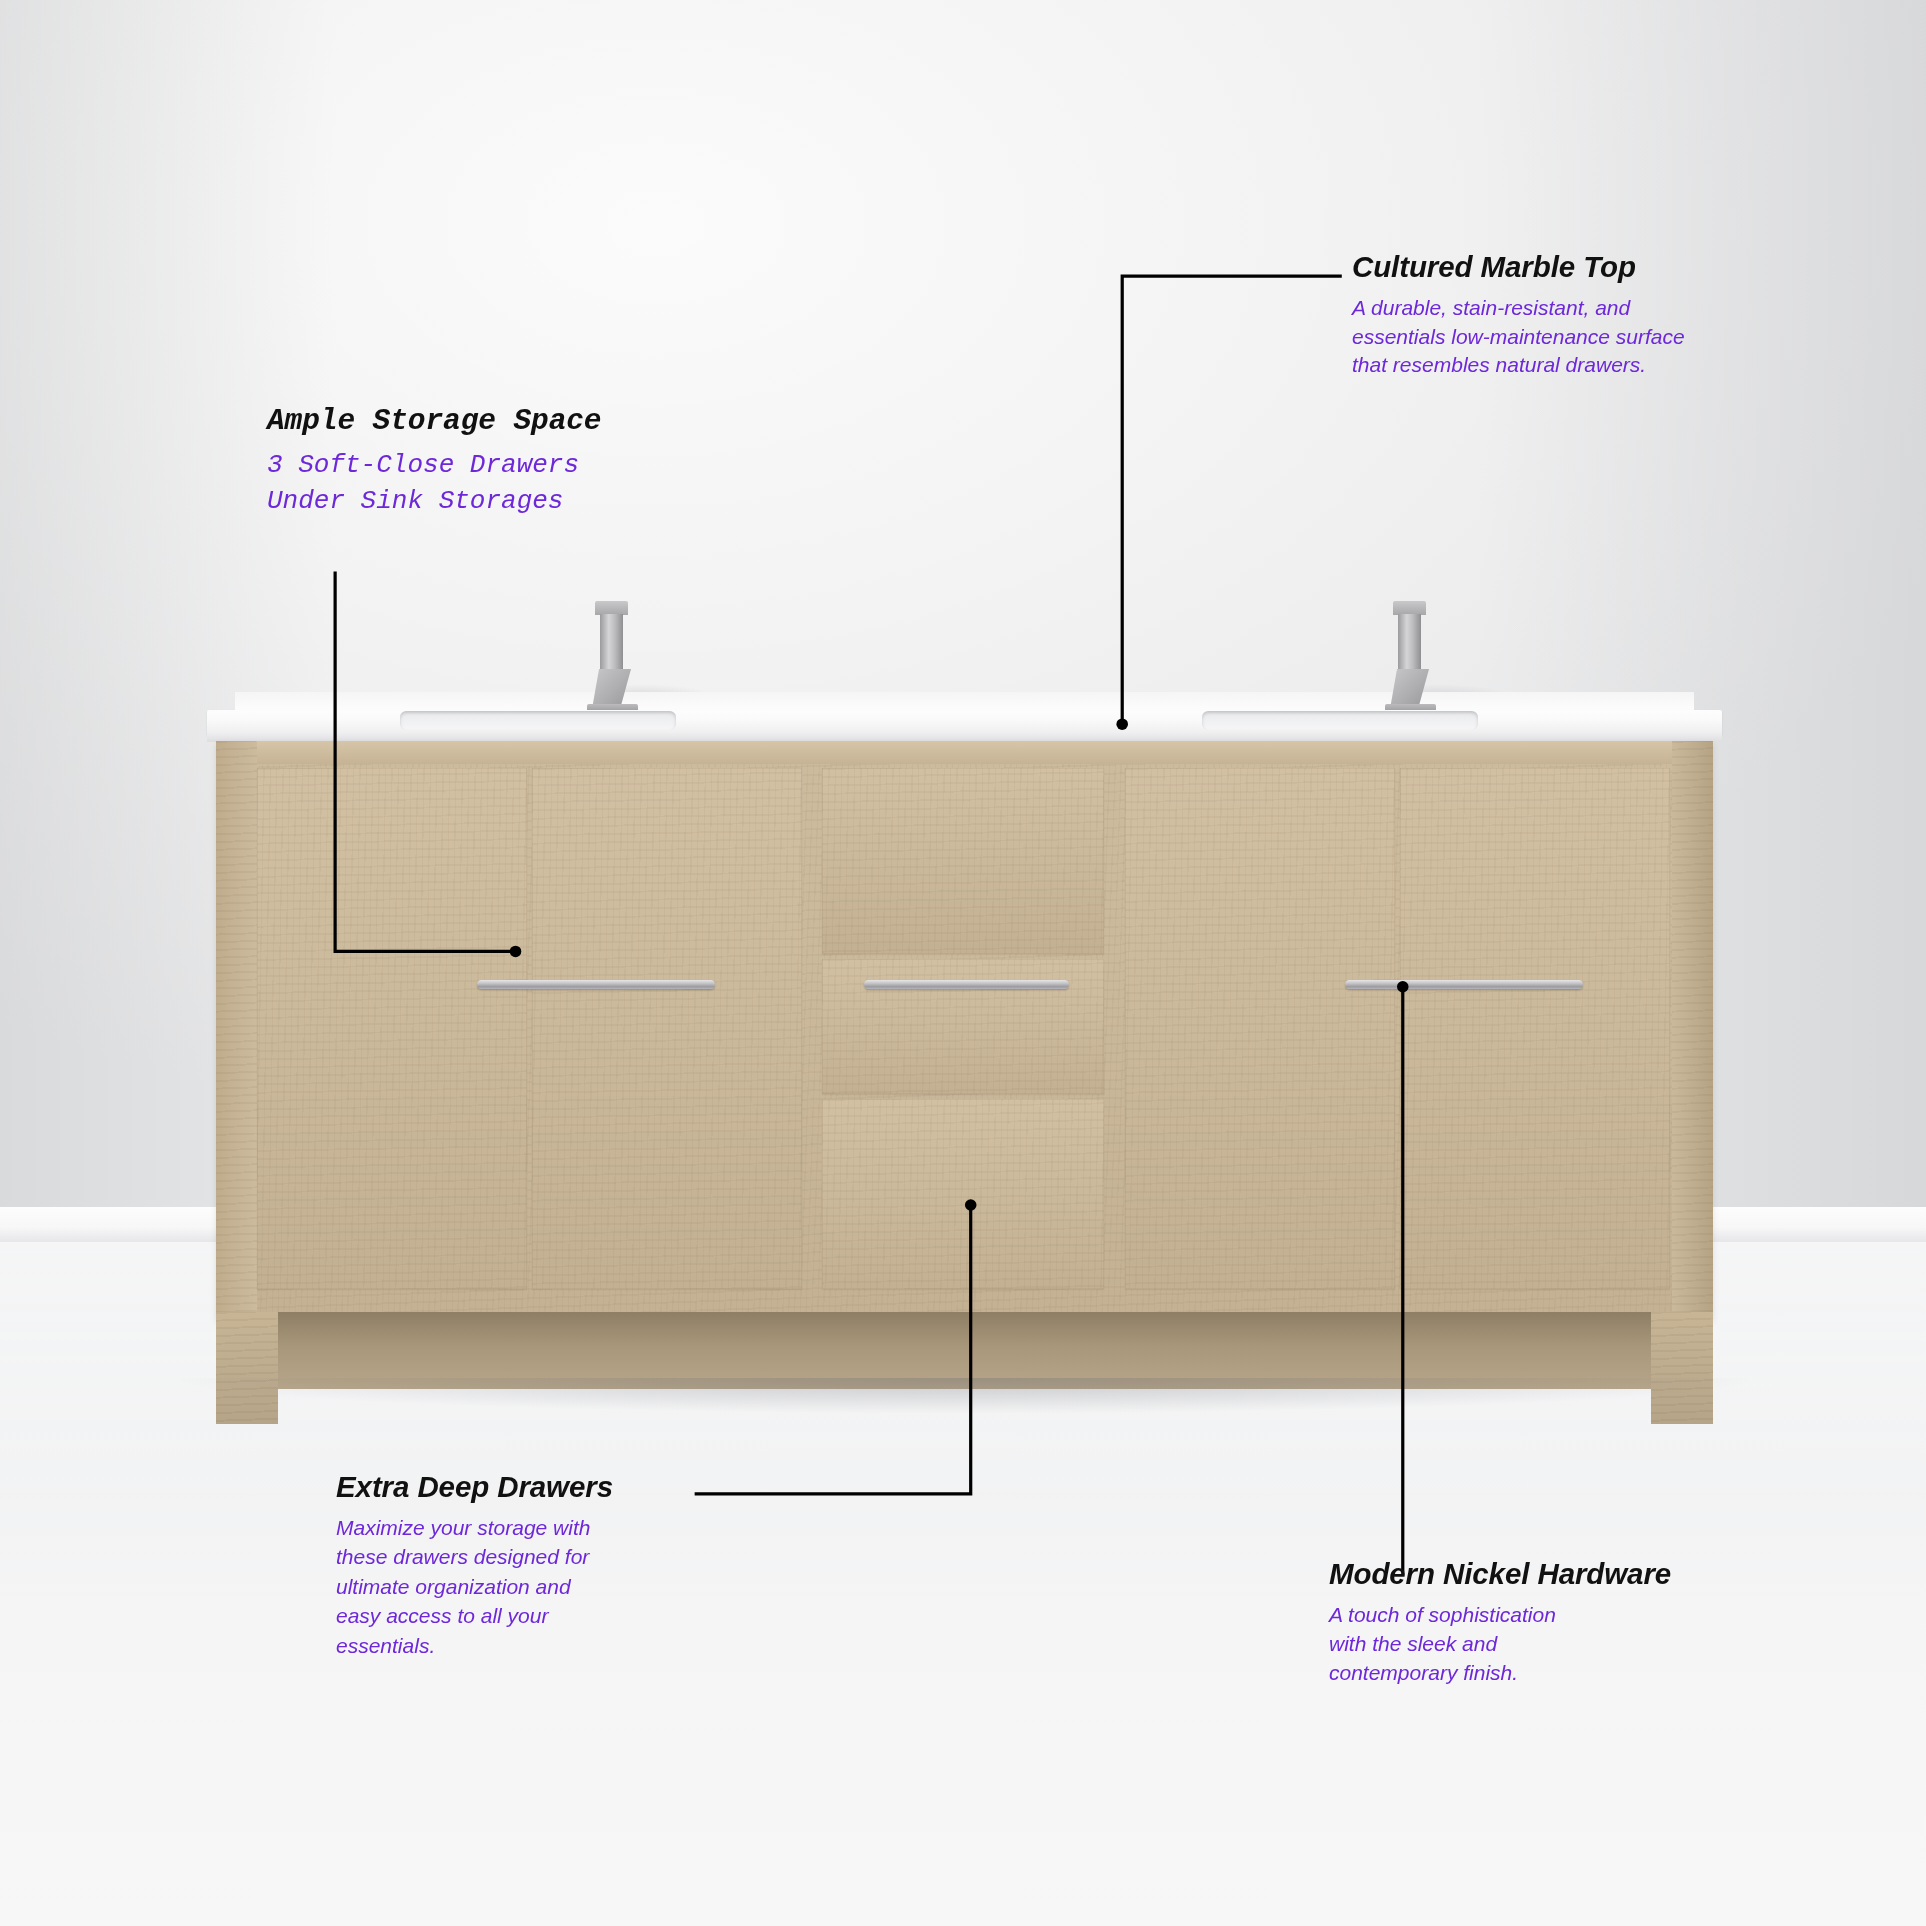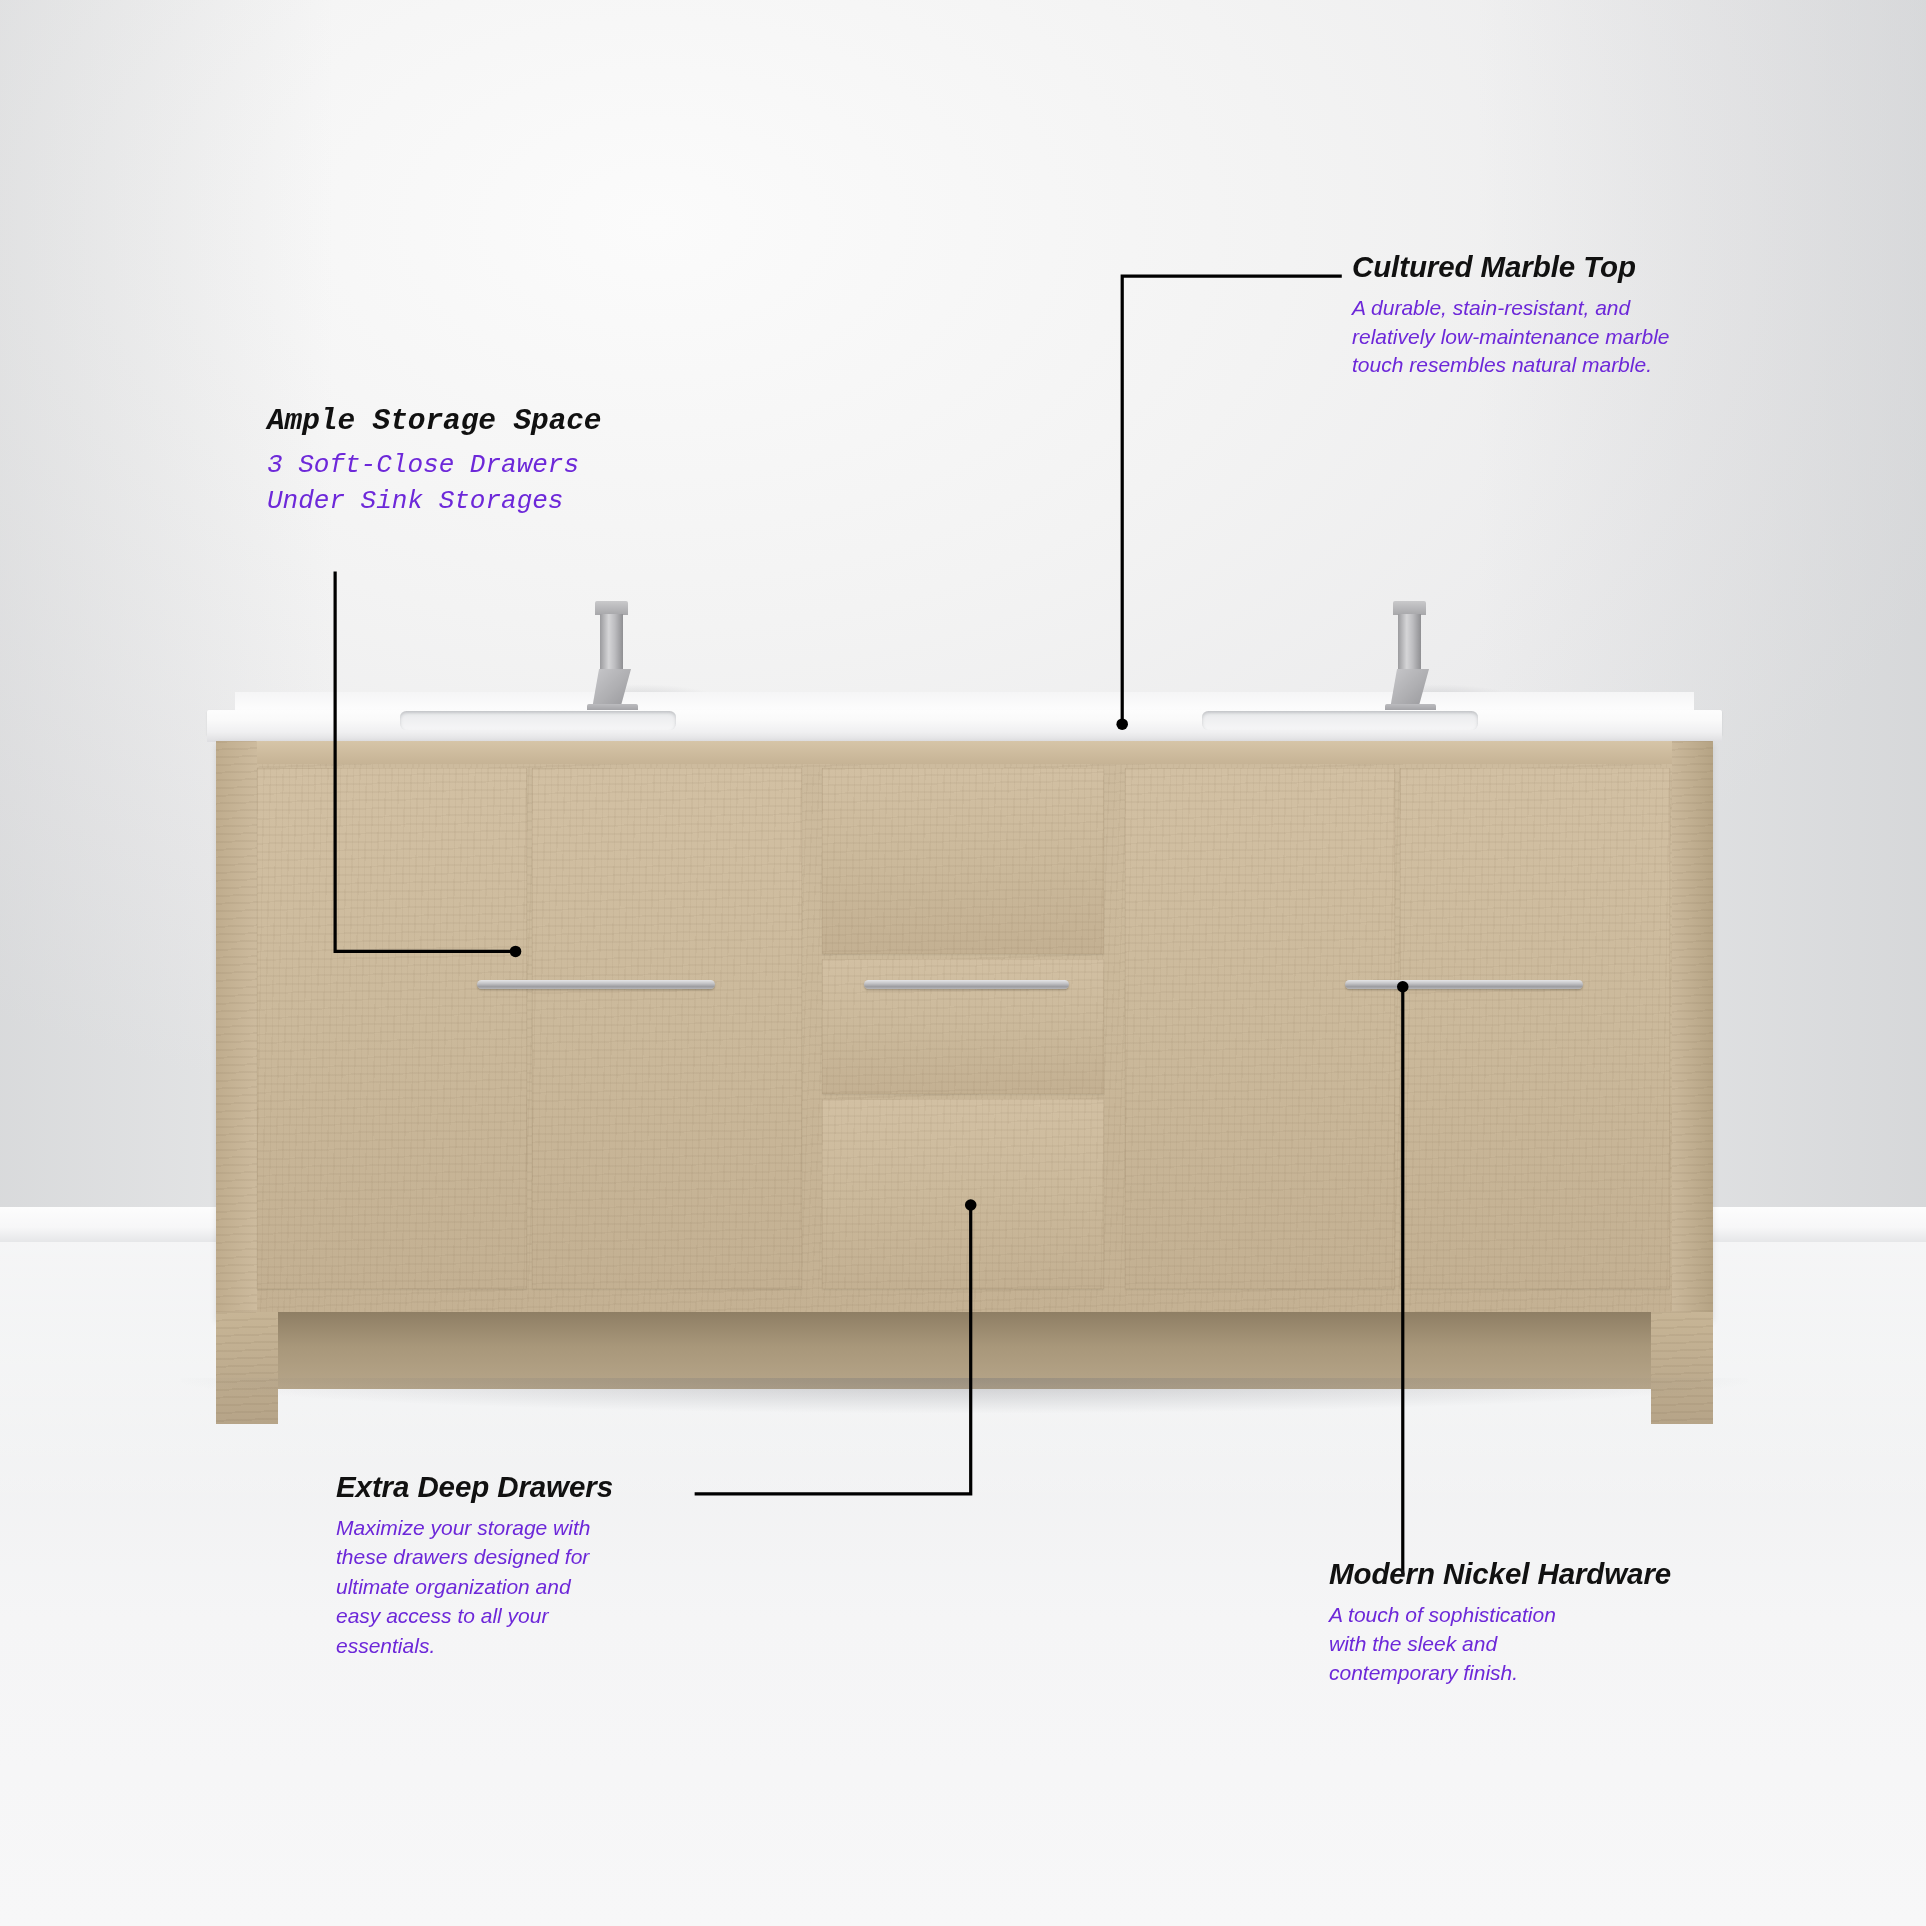--- a/index.html
+++ b/index.html
@@ -329,22 +329,22 @@
     <circle cx="1512" cy="1877" r="9" fill="#000000"></circle>
 
     <path d="M 2185 2448 L 2185 1540" stroke="#000000" stroke-width="5" fill="none"></path>
     <circle cx="2185" cy="1537" r="9" fill="#000000"></circle>
   </svg>
 
   <div class="callout" id="callout-marble">
     <div class="title">Cultured Marble Top</div>
     <div class="body">
       <div>A durable, stain-resistant, and</div>
-      <div>relatively low-maintenance marble</div>
-      <div>touch resembles natural marble.</div>
+      <div>essentials low-maintenance surface</div>
+      <div>that resembles natural drawers.</div>
     </div>
   </div>
 
   <div class="callout" id="callout-storage">
     <div class="title">Ample Storage Space</div>
     <div class="body">
       <div>3 Soft-Close Drawers</div>
       <div>Under Sink Storages</div>
     </div>
   </div>

